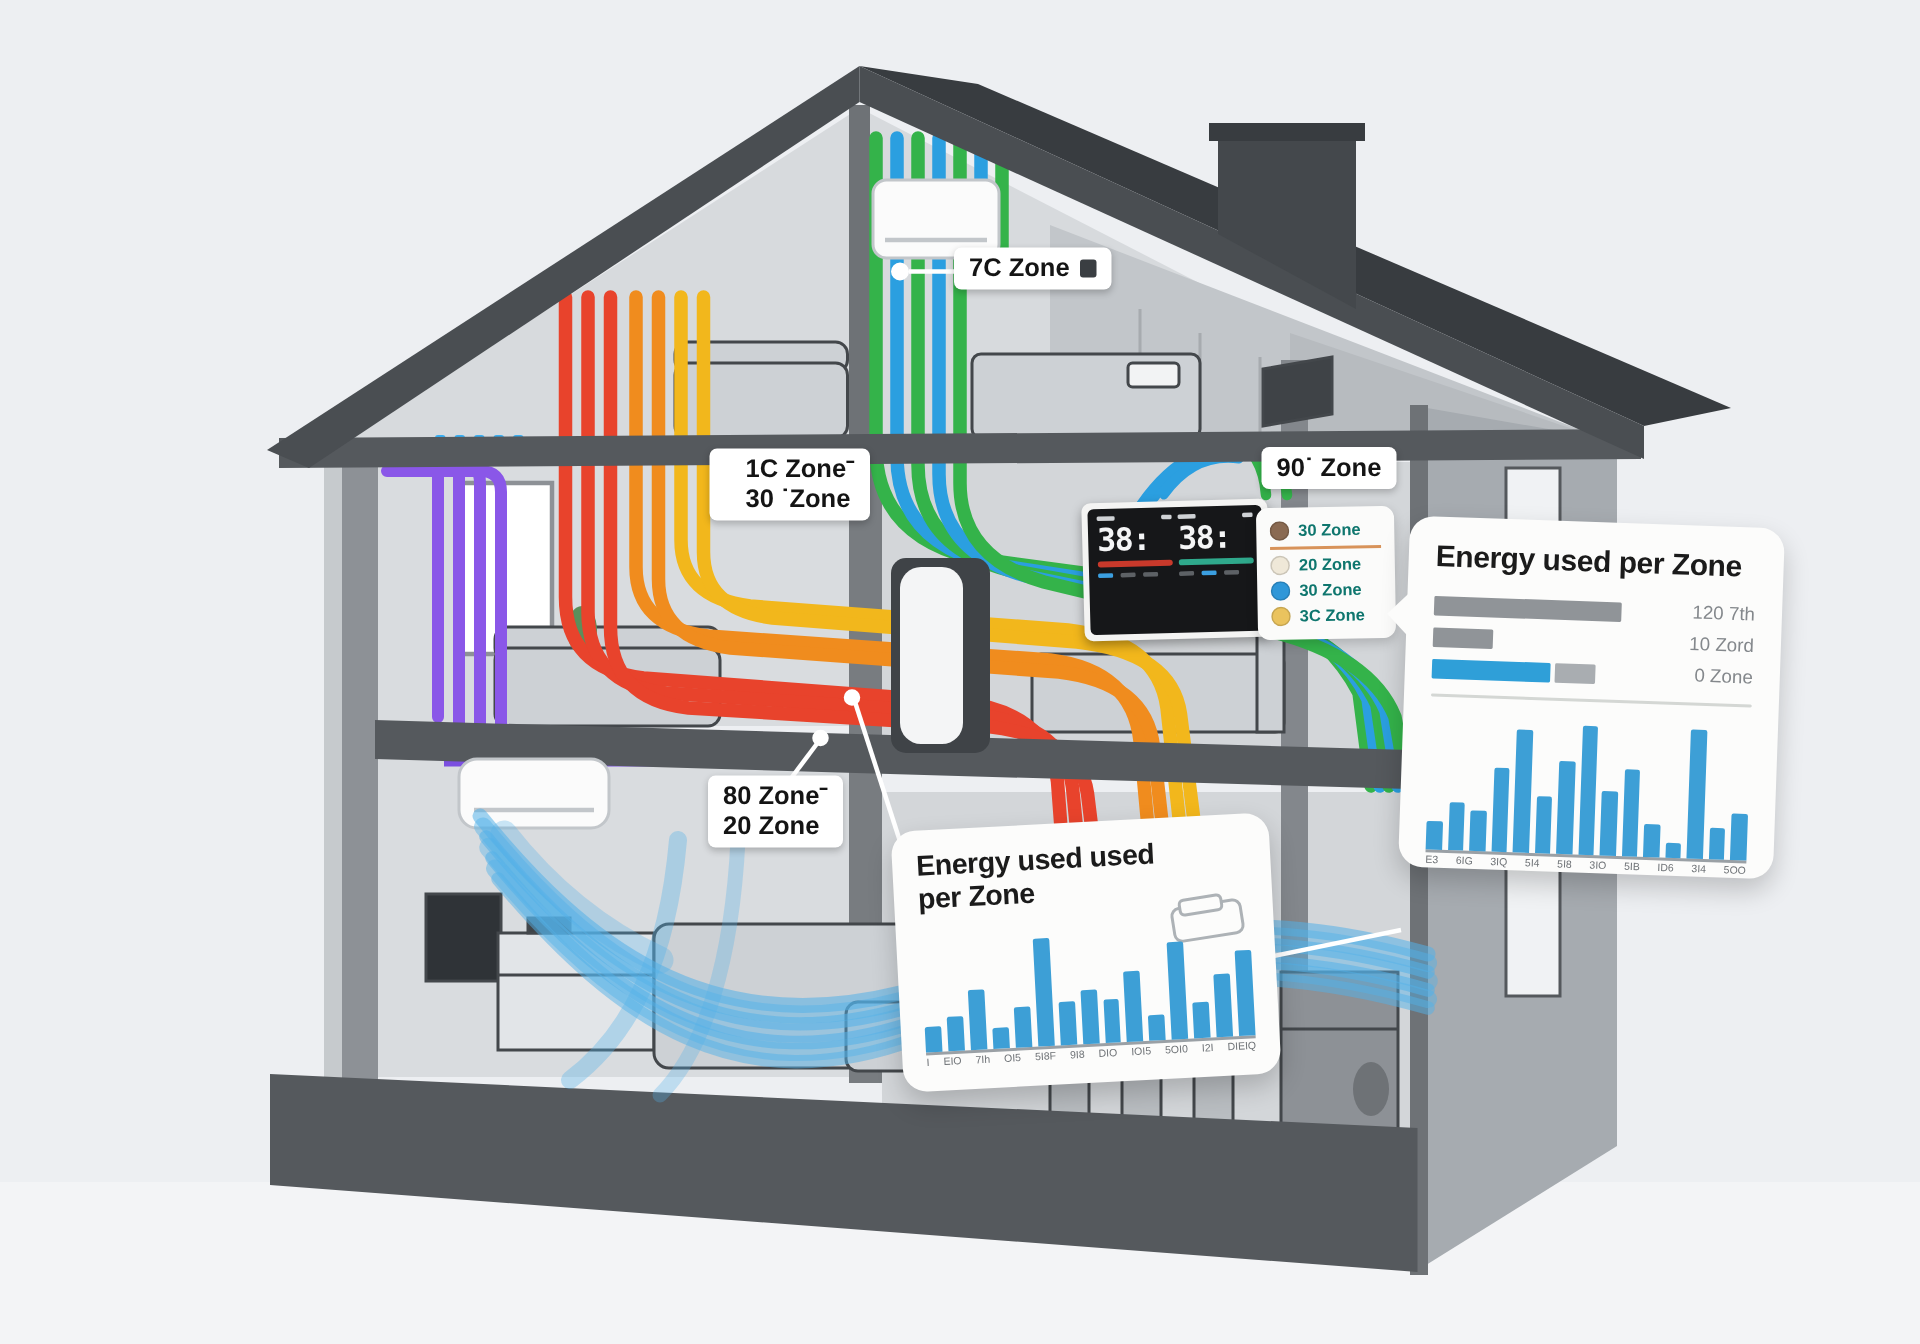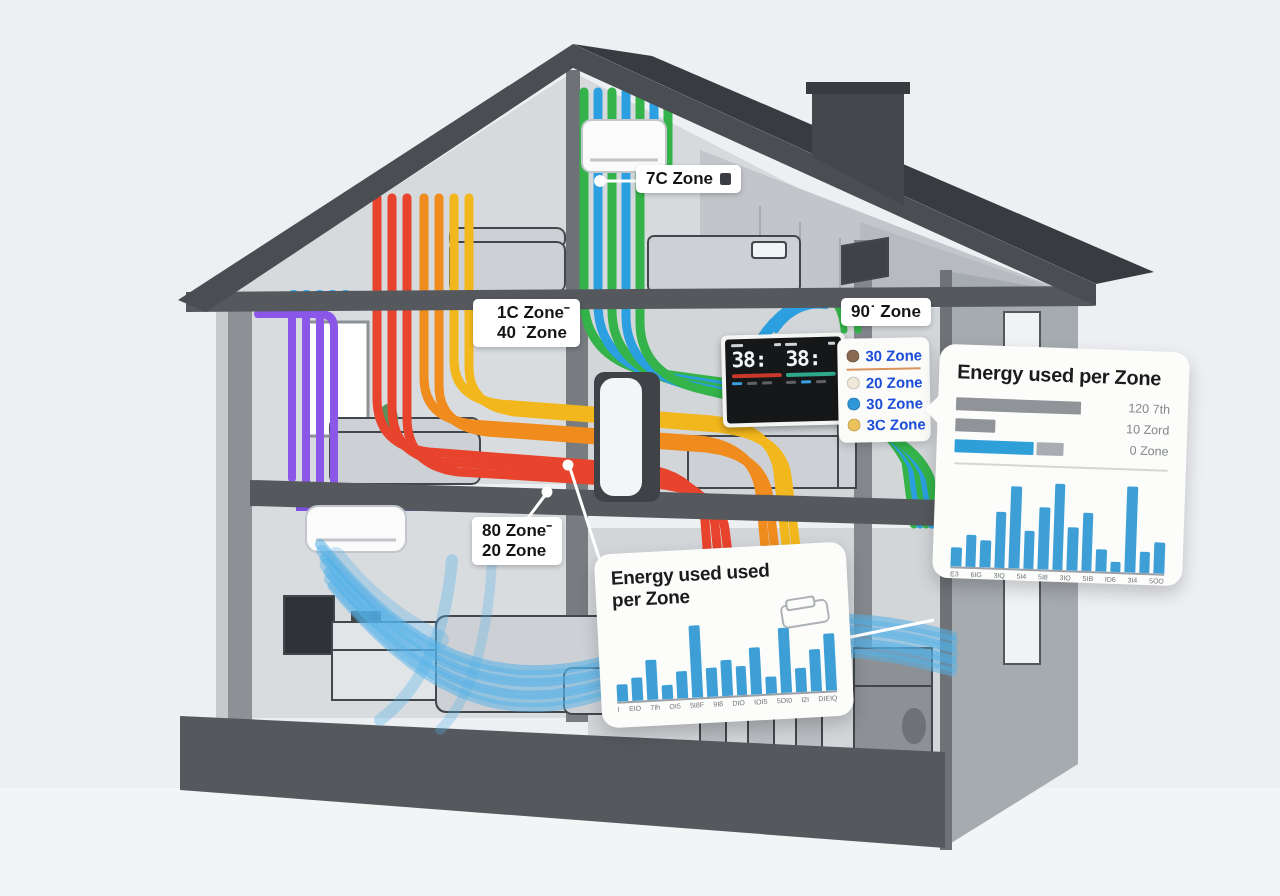--- a/index.html
+++ b/index.html
@@ -33,21 +33,21 @@
   .thermo-menu i{display:block;width:10px;height:3px;border-radius:1px;background:#5d6165;}
   .thermo-menu i.blue{background:#3b9fe0;}
 
   
   .legend-card{position:absolute;left:838px;top:338px;width:92px;background:#fbfbfa;
       border-radius:8px;padding:7px 9px;box-sizing:border-box;transform:rotate(-1deg);
       box-shadow:0 3px 8px rgba(0,0,0,.18);z-index:11;}
   .legend-row{display:flex;align-items:center;gap:6px;padding:2px 0;}
   .legend-row.first{border-bottom:2px solid #d8935a;padding-bottom:4px;margin-bottom:2px;}
   .legend-dot{width:11px;height:11px;border-radius:50%;flex:none;border:1px solid rgba(0,0,0,.15);}
-  .legend-text{font-size:15px;font-weight:700;color:#1d4ed8;white-space:nowrap;}
+  .legend-text{font-size:11px;font-weight:700;color:#0f766e;white-space:nowrap;}
 
   
   .card{position:absolute;background:#fcfcfb;border-radius:16px;
       box-shadow:0 8px 18px rgba(0,0,0,.20);box-sizing:border-box;z-index:13;}
   .card-right{left:936px;top:348px;width:250px;height:234px;padding:16px 18px 12px;
       transform:rotate(2deg);}
   .card-right .pointer{position:absolute;left:-9px;top:56px;width:20px;height:20px;
       background:#fcfcfb;transform:rotate(45deg);}
   .card-bottom{left:598px;top:548px;width:252px;height:174px;padding:14px 16px 10px;
       transform:rotate(-3deg);}
@@ -237,21 +237,21 @@
     <line x1="846" y1="638" x2="934" y2="620"></line>
   </g>
 </svg>
 
 <div class="zone-label" style="left:636px;top:165px;">
   <span>7C Zone</span><span class="glyph"></span>
 </div>
 
 <div class="zone-label" style="left:473px;top:299px;padding-left:24px;">
   <div>1C Zone⁻</div>
-  <div>40 ˙Zone</div>
+  <div>30 ˙Zone</div>
 </div>
 
 <div class="zone-label" style="left:841px;top:298px;">
   <span>90˙ Zone</span>
 </div>
 
 <div class="zone-label" style="left:472px;top:517px;">
   <div>80 Zone⁻</div>
   <div>20 Zone</div>
 </div>

